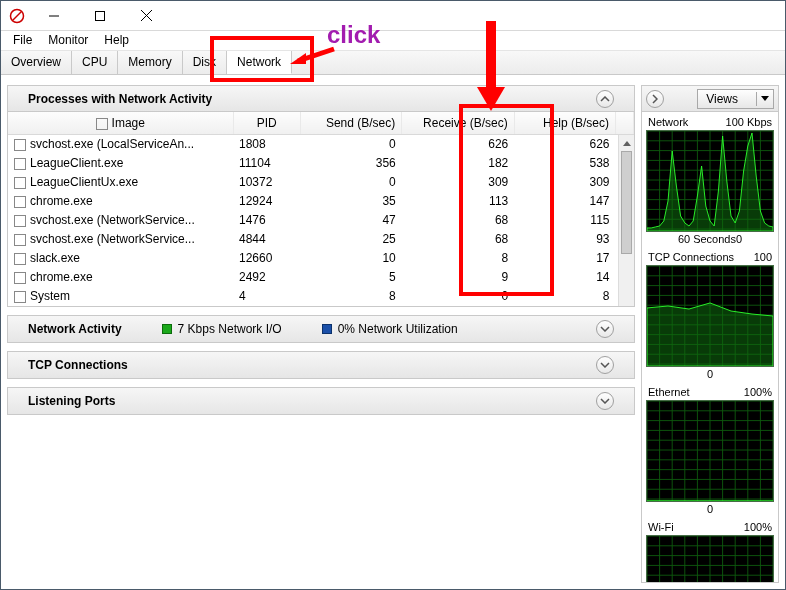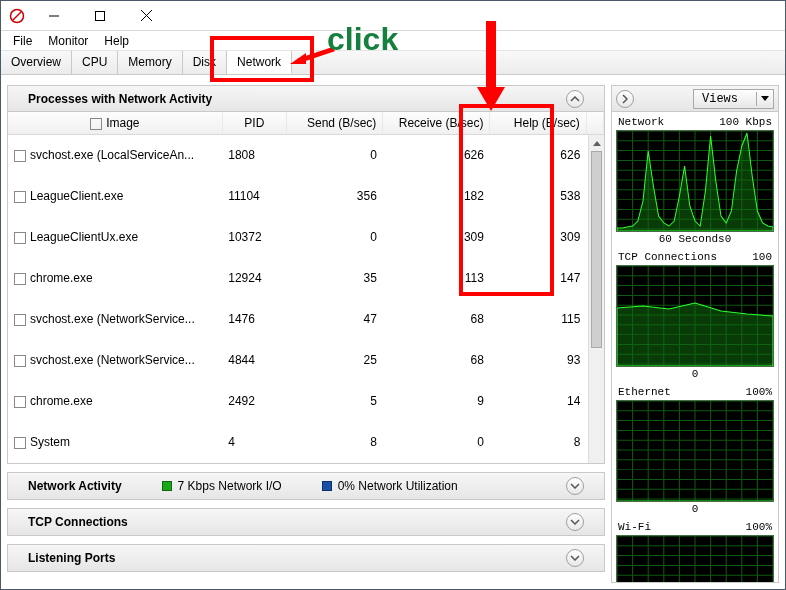--- a/index.html
+++ b/index.html
@@ -7,46 +7,46 @@
   body { font-family: "Segoe UI", Tahoma, sans-serif; font-size:12px; color:#000; background:#888; }
   .window { width:786px; height:590px; background:#fff; border:1px solid #4a5a6a; position:relative; overflow:hidden; }
   
   .titlebar { height:30px; display:flex; align-items:center; padding:0 0 0 8px; border-bottom:1px solid #d9d9d9; }
   .titlebar .icon-wrap { width:16px; height:16px; margin-right:6px; display:flex; align-items:center; justify-content:center; }
   .titlebar .title { flex:1; font-size:12px; }
   .winbtns { display:flex; height:100%; }
   .winbtn { width:46px; height:100%; display:flex; align-items:center; justify-content:center; }
   .winbtn svg { stroke:#000; stroke-width:1; fill:none; }
   
-  .menubar { height:20px; display:flex; align-items:center; padding:0 4px; border-bottom:1px solid #e5e5e5; }
+  .menubar { height:20px; display:flex; align-items:flex-start; padding:0 4px; border-bottom:1px solid #e5e5e5; }
   .menuitem { padding:2px 8px; }
   
   .tabbar { height:24px; background:linear-gradient(#f8f8f8,#ececec); border-bottom:1px solid #c9c9c9; display:flex; align-items:stretch; }
   .tab { padding:4px 10px 0 10px; border-right:1px solid #c9c9c9; font-size:12px; position:relative; }
   .tab.active { background:#fff; border-bottom:1px solid #fff; }
 
   
   .body { position:relative; display:flex; height:calc(100% - 30px - 20px - 24px); padding:10px 6px 6px 6px; gap:6px; background:#fff; }
   .leftcol { flex:1; display:flex; flex-direction:column; gap:8px; min-width:0; }
-  .rightcol { width:168px; display:flex; flex-direction:column; border:1px solid #c9c9c9;font-family:Liberation Mono, monospace; }
+  .rightcol { width:138px; display:flex; flex-direction:column; border:1px solid #c9c9c9; }
 
   
   .panel { border:1px solid #c9c9c9; }
   .panel-hd { height:26px; background:linear-gradient(#f6f6f6,#e6e6e6); border-bottom:1px solid #c9c9c9; display:flex; align-items:center; padding:0 20px; font-weight:bold; position:relative; }
   .panel-hd.collapsed { border-bottom:none; }
   .panel-hd .sub { font-weight:normal; margin-left:40px; display:flex; align-items:center; gap:6px; }
   .chevbtn { margin-left:auto; width:18px; height:18px; border:1px solid #a0a0a0; border-radius:50%; background:linear-gradient(#fefefe,#e8e8e8); display:flex; align-items:center; justify-content:center; }
   .chevbtn svg { stroke:#555; stroke-width:1.5; fill:none; }
 
   
   .table-wrap { position:relative; }
   .table { width:100%; border-collapse:collapse; table-layout:fixed; }
   .table th { text-align:center; font-weight:normal; background:linear-gradient(#fdfdfd,#f0f0f0); border-bottom:1px solid #d9d9d9; border-right:1px solid #e9e9e9; padding:4px 6px; height:22px; white-space:nowrap; overflow:hidden; text-overflow:ellipsis; }
   .table th.r, .table td.r { text-align:right; }
-  .table td { padding:13px 6px; height:18px; white-space:nowrap; overflow:hidden; text-overflow:ellipsis; border-bottom:1px solid transparent; }
+  .table td { padding:2px 6px; height:18px; white-space:nowrap; overflow:hidden; text-overflow:ellipsis; border-bottom:1px solid transparent; }
   .row-chk { width:12px; height:12px; border:1px solid #888; display:inline-block; vertical-align:middle; margin-right:4px; }
   .scrollbar { position:absolute; right:0; top:23px; bottom:0; width:16px; background:#f0f0f0; border-left:1px solid #dcdcdc; }
   .sb-btn { height:16px; display:flex; align-items:center; justify-content:center; }
   .sb-thumb { height:60%; margin:0 2px; background:#cfcfcf; border:1px solid #a9a9a9; }
 
   
   .right-hd { height:26px; background:linear-gradient(#f6f6f6,#e6e6e6); border-bottom:1px solid #c9c9c9; display:flex; align-items:center; padding:0 4px; gap:4px; }
   .right-hd .chevbtn { margin-left:0; margin-right:auto; }
   .views-btn { height:20px; border:1px solid #a8a8a8; background:linear-gradient(#fefefe,#e7e7e7); display:flex; align-items:center; }
   .views-btn .lbl { padding:0 18px 0 8px; border-right:1px solid #a8a8a8; }
@@ -57,21 +57,21 @@
   .chart-canvas { height:102px; background:#000; border:1px solid #466d46; position:relative; overflow:hidden; }
   .grid line { stroke:#0e5a0e; stroke-width:1; }
   .chart-foot { display:flex; justify-content:center; font-size:11px; padding:1px 2px 4px 2px; }
 
   .swatch { width:10px; height:10px; display:inline-block; }
   .swatch.green { background:#1aa81a; border:1px solid #0b6b0b; }
   .swatch.blue  { background:#1a4fa8; border:1px solid #0b316b; }
 
   
   .annot { position:absolute; pointer-events:none; }
-  .annot-lbl { color:#15803d; font-weight:bold; font-size:32px; font-family:Arial,sans-serif; }
+  .annot-lbl { color:#a21caf; font-weight:bold; font-size:24px; font-family:Arial,sans-serif; }
   .redbox { border:4px solid #ff0000; }
 </style>
 </head>
 <body>
 
 <div class="window">
 
   <div class="titlebar">
     <span class="icon-wrap">
       <svg width="16" height="16" viewBox="0 0 16 16">
@@ -186,20 +186,28 @@
                   <td class="r">68</td>
                   <td class="r">115</td>
                   <td></td>
                 </tr>
                 <tr>
                   <td><span class="row-chk"></span>svchost.exe (NetworkService...</td>
                   <td>4844</td>
                   <td class="r">25</td>
                   <td class="r">68</td>
                   <td class="r">93</td>
+                  <td></td>
+                </tr>
+                <tr>
+                  <td><span class="row-chk"></span>slack.exe</td>
+                  <td>12660</td>
+                  <td class="r">10</td>
+                  <td class="r">8</td>
+                  <td class="r">17</td>
                   <td></td>
                 </tr>
                 <tr>
                   <td><span class="row-chk"></span>chrome.exe</td>
                   <td>2492</td>
                   <td class="r">5</td>
                   <td class="r">9</td>
                   <td class="r">14</td>
                   <td></td>
                 </tr>

